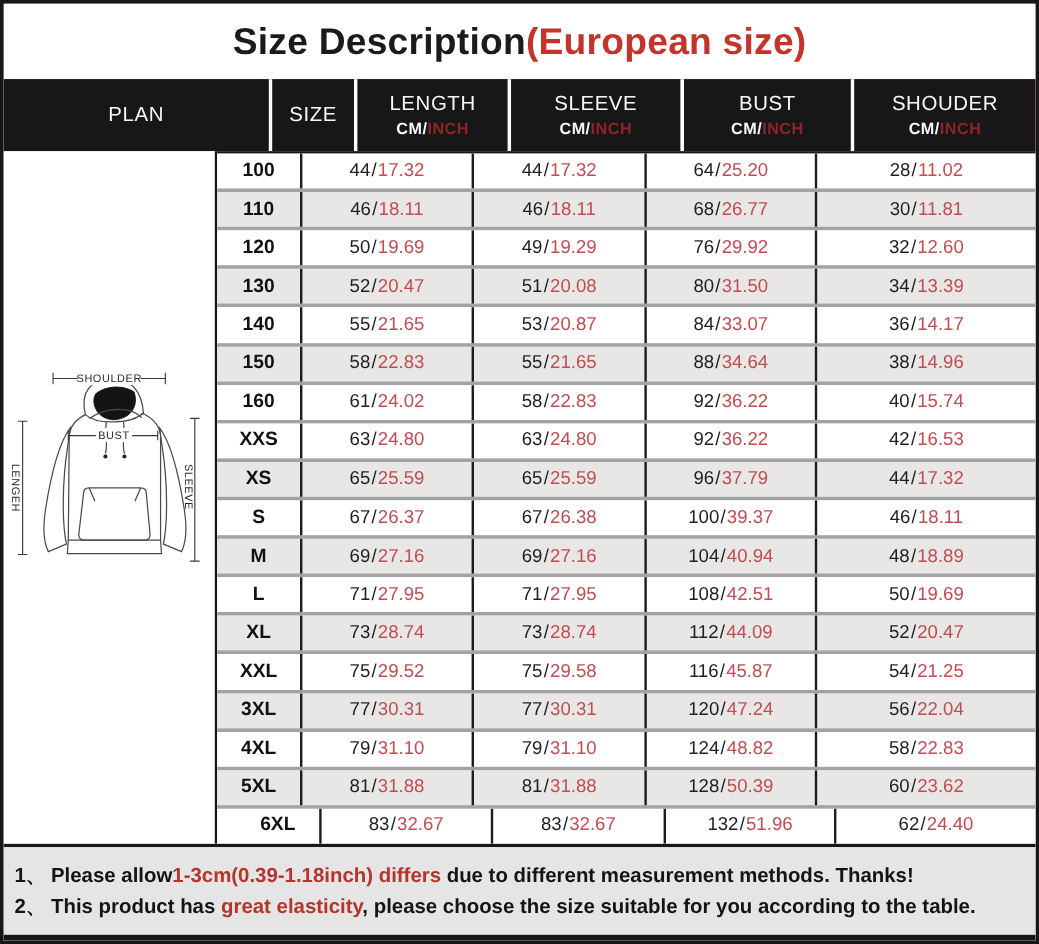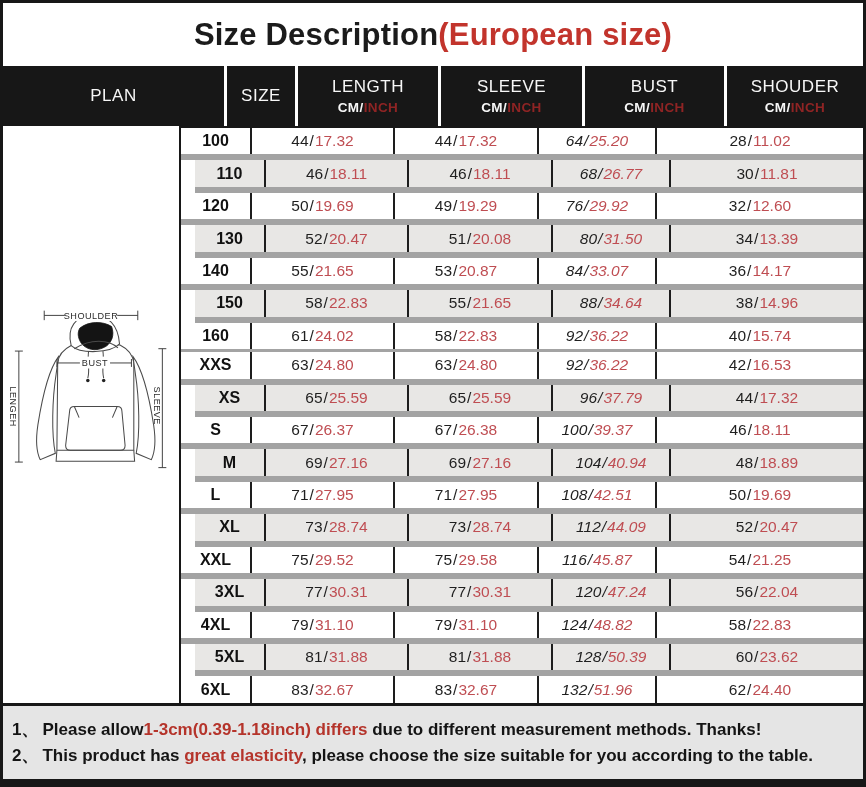--- a/index.html
+++ b/index.html
@@ -24,46 +24,46 @@
   .title-red{color:var(--accent-red);}
   
   .header-row{flex:0 0 60px;display:flex;background:#be185d;text-align:center;}
   .hcell{
     background:#171717;color:#f7f7f7;display:flex;flex-direction:column;
     align-items:center;justify-content:center;border-right:3px solid #fff;
   }
   .hcell:last-child{border-right:none;}
   .w-plan{width:224px;}
   .w-size{width:71px;}
-  .w-len{width:143px;}
+  .w-len{width:128px;}
   .w-slv{width:144px;}
   .w-bust{width:142px;}
   .w-shd{flex:1;}
   .hname{font-size:17px;letter-spacing:.5px;}
   .hsingle{font-size:17px;letter-spacing:.5px;}
   .hsub{font-size:13.5px;font-weight:700;margin-top:3px;letter-spacing:.4px;}
   .hsub .inch{color:var(--header-inch-red);}
   
   .tbody{flex:1;display:flex;border-bottom:3px solid var(--ink);min-height:0;}
   .plan-cell{width:178px;border-right:2px solid var(--ink);background:#fff;}
   .plan-cell svg{display:block;width:100%;height:100%;}
   .rows{flex:1;display:flex;flex-direction:column;border-top:2px solid var(--ink);min-height:0;}
-  .row{flex:1 1 0;display:flex;border-bottom:6px solid #a3a3a3;min-height:0;background:#fff;}
-  .row:last-child{border-bottom:none;}
+  .row{flex:1 1 0;display:flex;border-bottom:3px solid #a3a3a3;min-height:0;background:#fff;}
+  .row:last-child{border-bottom:none;padding-left:16px;}
   .row.thick{border-bottom-width:3px;}
-  .row.alt{background:var(--row-alt);margin-left:14px;}
+  .row.alt{background:var(--row-alt);}
   .cell{
     border-right:2px solid #1d1d1d;display:flex;align-items:center;justify-content:center;
     font-size:15.5px;color:#1f1f1f;
   }
   .cell:last-child{border-right:none;}
   .c-size{width:71px;font-weight:700;font-size:16px;color:#111;}
   .c-len{width:143px;}
   .c-slv{width:144px;}
-  .c-bust{width:118px;font-style:italic;}
+  .c-bust{width:142px;}
   .c-shd{flex:1;}
   .inch-val{color:var(--cell-red);margin-left:1px;}
   .slash{margin:0 0 0 1px;}
   
   .notes{flex:0 0 73px;padding:11px 10px 0 9px;background:#e5e5e5;}
   .note-line{font-size:17px;font-weight:700;color:#141414;line-height:26px;white-space:nowrap;}
   .note-num{margin-right:4px;}
   .note-red{color:var(--note-red);}
   .bottom-band{flex:0 0 5px;background:var(--ink);}
   

